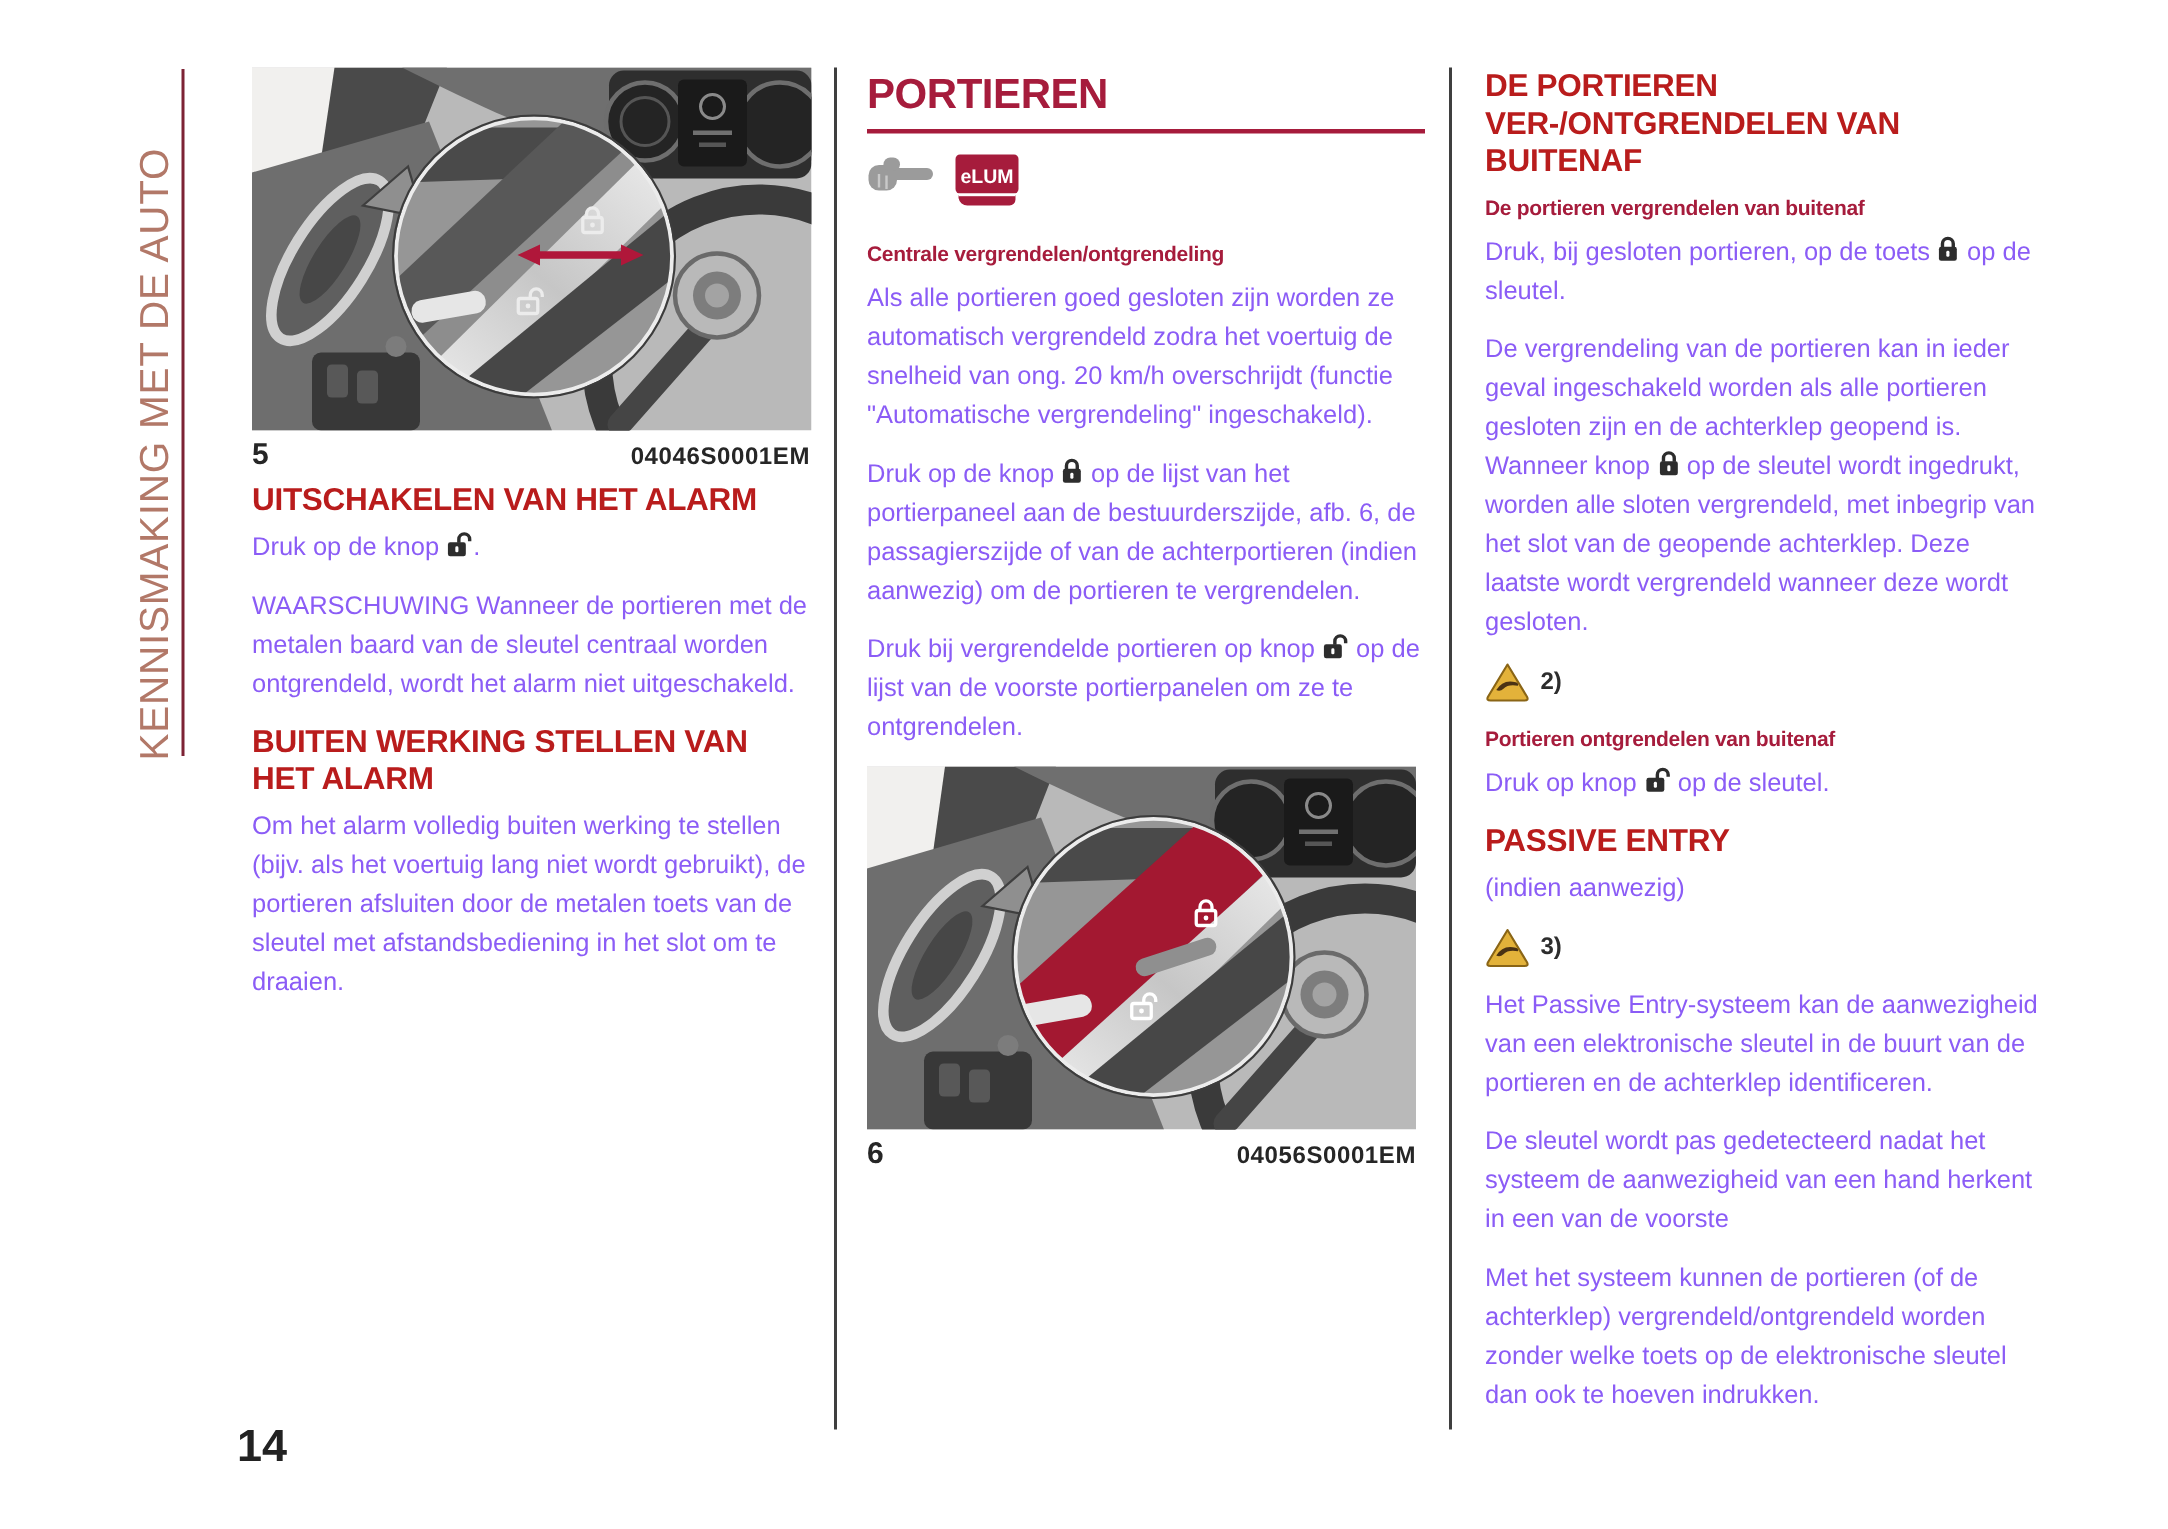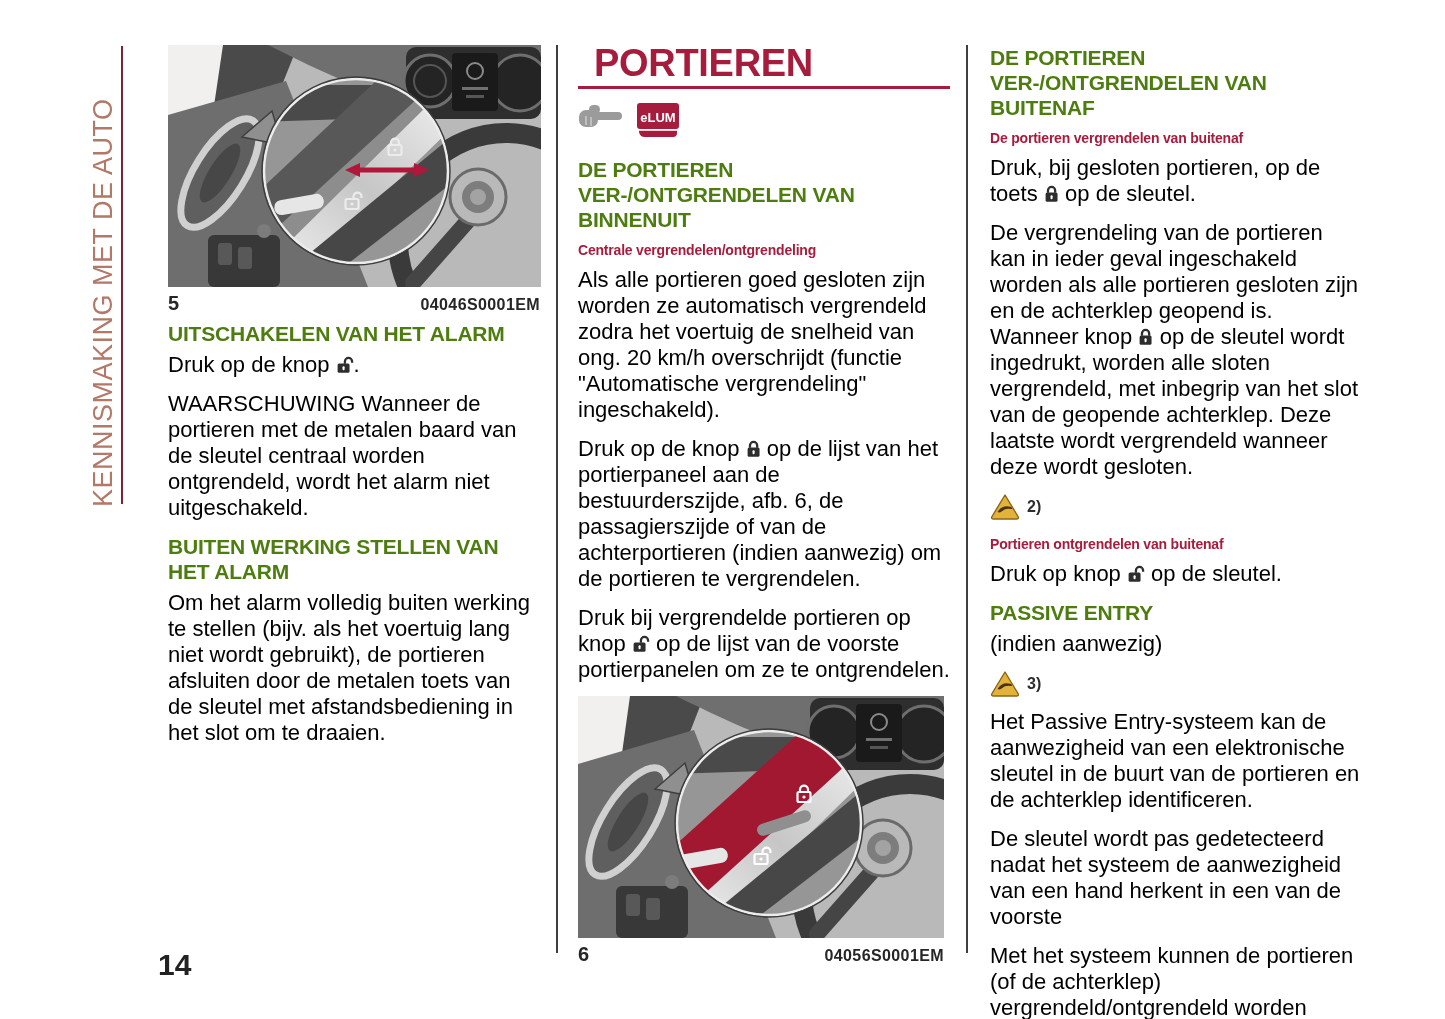--- a/index.html
+++ b/index.html
@@ -20,32 +20,32 @@
     position:absolute; left:121px; top:46px; width:2px; height:458px;
     background:#7d2335;
   }
   
   .divider { position:absolute; top:45px; width:2px; height:908px; background:#3f3f3f; }
   .d1 { left:556px; } .d2 { left:966px; }
 
   .col { position:absolute; top:45px; width:372px; }
   .col1 { left:168px; } .col2 { left:578px; } .col3 { left:990px; }
 
-  p.body { font-size:22px; line-height:26px; margin:0 0 13px 0; color:#000000; }
+  p.body { font-size:17px; line-height:26px; margin:0 0 13px 0; color:#8b5cf6; }
   h3.red-h {
-    font-size:21px; line-height:25px; font-weight:bold; color:#4d7c0f;
+    font-size:21px; line-height:25px; font-weight:bold; color:#b91c1c;
     margin:0 0 6px 0; letter-spacing:-0.2px;
   }
   h4.red-sub {
     font-size:14px; line-height:24px; font-weight:bold; color:#a61c3c;
     margin:0 0 5px 0; letter-spacing:-0.2px;
   }
   .title {
-    font-size:38px; line-height:32px; font-weight:bold; color:#a61c3c;
-    margin:2px 0 0 16px; letter-spacing:-0.3px;
+    font-size:28px; line-height:32px; font-weight:bold; color:#a61c3c;
+    margin:2px 0 0 0; letter-spacing:-0.3px;
   }
   .title-rule { height:3px; background:#a61c3c; margin:7px 0 12px 0; }
 
   .icon-row { display:flex; align-items:flex-start; gap:11px; margin:0 0 16px 0; height:40px; }
 
   figure.fig { margin:0 0 6px 0; }
   figure.fig svg.photo { display:block; }
   .figcap {
     display:flex; justify-content:space-between; align-items:baseline;
     margin-top:5px; color:#262626;
@@ -194,21 +194,20 @@
         <line x1="13" y1="16" x2="13" y2="25" stroke="#c9c9c9" stroke-width="1.6"></line>
       </svg>
       <svg width="46" height="38" viewBox="0 0 46 38">
         <rect x="2" y="2" width="42" height="26" rx="3" fill="#a61c3c"></rect>
         <path d="M4 29 h38 v3 a4 4 0 0 1 -4 4 H10 a6 6 0 0 1 -6 -5 z" fill="#a61c3c"></path>
         <rect x="4" y="28" width="38" height="1.8" fill="#ffffff"></rect>
         <text x="23" y="21" font-size="13" font-weight="bold" fill="#ffffff" text-anchor="middle" font-family="Liberation Sans, sans-serif">eLUM</text>
       </svg>
     </div>
 
-    <h3 class="red-h">DE PORTIEREN VER-/ONTGRENDELEN VAN BINNENUIT</h3>
     <h4 class="red-sub">Centrale vergrendelen/ontgrendeling</h4>
     <p class="body">Als alle portieren goed gesloten zijn worden ze automatisch vergrendeld zodra het voertuig de snelheid van ong. 20 km/h overschrijdt (functie "Automatische vergrendeling" ingeschakeld).</p>
     <p class="body">Druk op de knop <svg class="ilock" viewBox="0 0 16 19">
           <path d="M4.2 8.2V5.8a3.8 3.8 0 0 1 7.6 0v2.4" fill="none" stroke="#2d2d2d" stroke-width="2.4"></path>
           <rect x="1.7" y="8" width="12.6" height="9.8" rx="1.6" fill="#2d2d2d"></rect>
           <rect x="6.9" y="10.8" width="2.2" height="4.2" rx="1" fill="#fff"></rect>
         </svg> op de lijst van het portierpaneel aan de bestuurderszijde, afb. 6, de passagierszijde of van de achterportieren (indien aanwezig) om de portieren te vergrendelen.</p>
     <p class="body mb4">Druk bij vergrendelde portieren op knop <svg class="ilock" viewBox="0 0 19 19">
           <path d="M9.4 8.2V5.8a3.8 3.8 0 0 1 7.6 0v1.4" fill="none" stroke="#2d2d2d" stroke-width="2.4"></path>
           <rect x="1.7" y="8" width="12.6" height="9.8" rx="1.6" fill="#2d2d2d"></rect>

